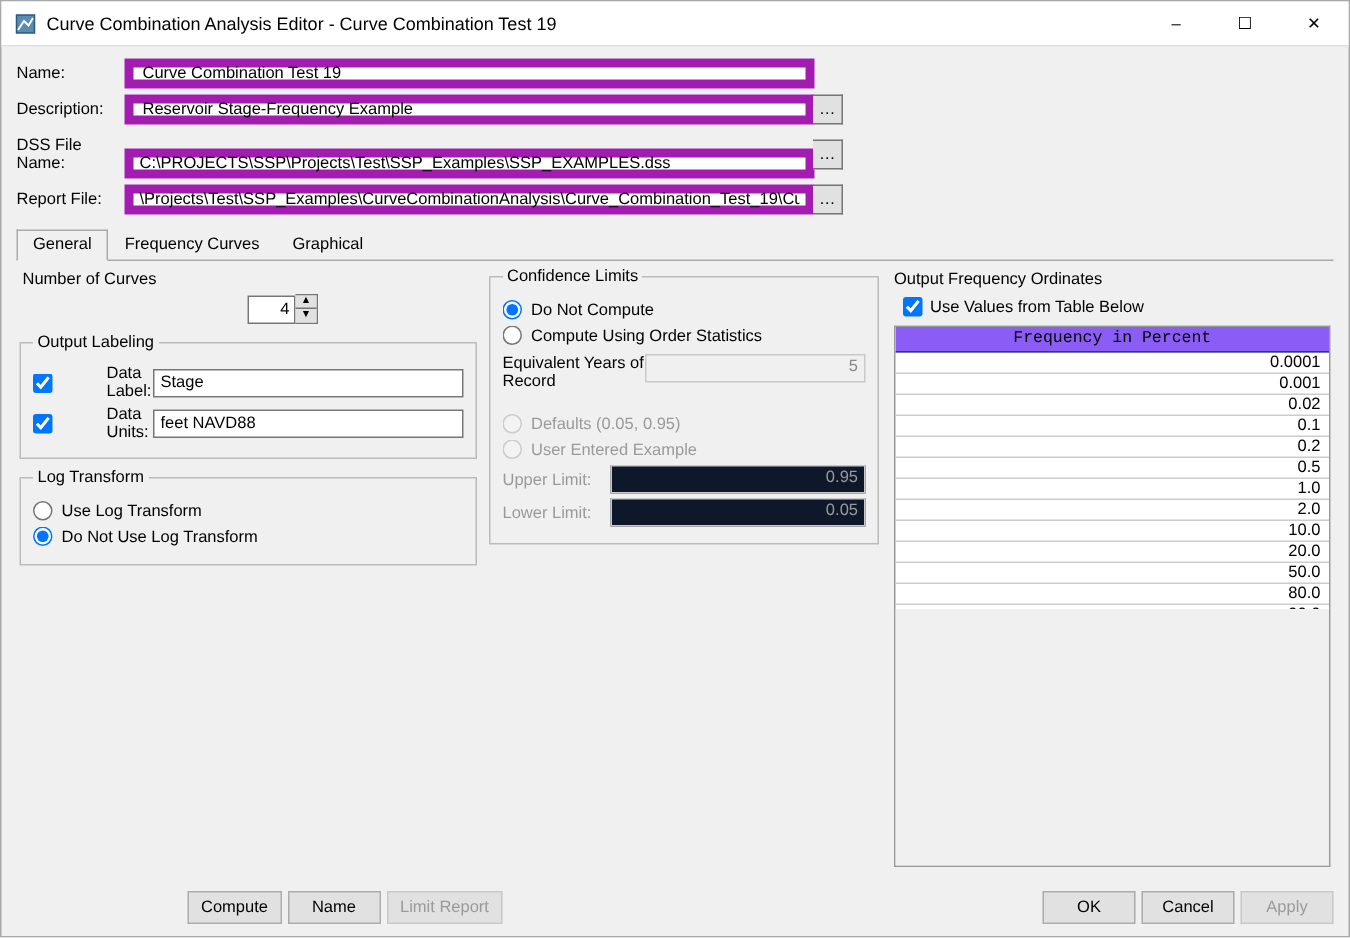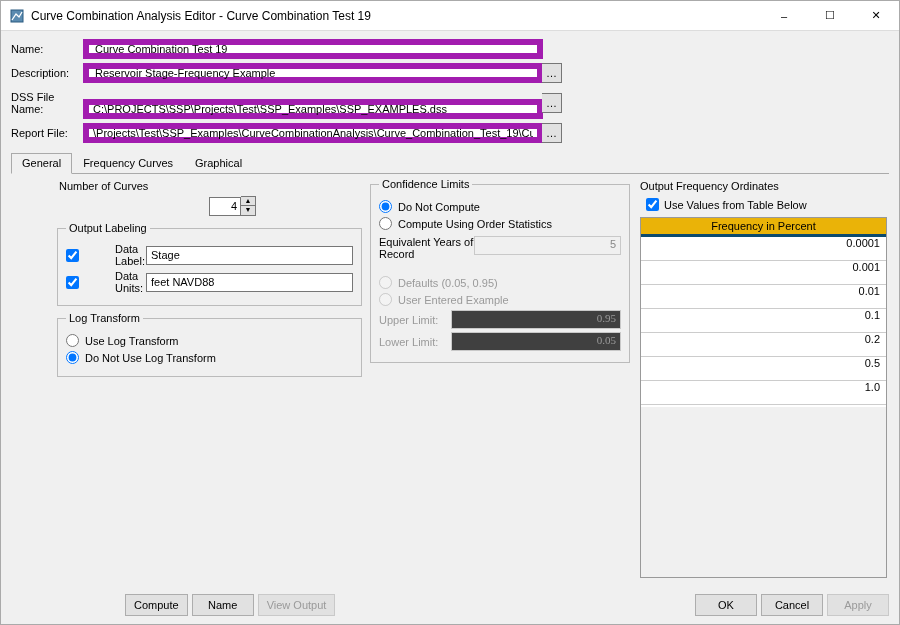--- a/index.html
+++ b/index.html
@@ -13,21 +13,21 @@
   .content { padding: 8px 10px 4px 10px; display:flex; flex-direction:column; flex:1;}
   .form-row { display: flex; align-items: center; margin-bottom: 4px; }
   .form-row label.fld { width: 72px; color:#000;}
   .form-row .txt { flex:1; height:20px; border:6px solid #a21caf; background:#fff; padding:1px 4px; display:flex; align-items:center; }
   .form-row .txt.readonly { background:#fff;}
   .form-row .txt input { border:none; outline:none; width:100%; background:transparent;}
   .ellipsis-btn { width:20px; height:20px; border:1px solid #767676; background:#e1e1e1; margin-left:0; border-left:none; display:flex; align-items:center; justify-content:center; font-size:10px;}
   .tabstrip { display:flex; border-bottom:1px solid #aaa; margin-top:6px; }
   .tab { padding:3px 10px 4px 10px; border:1px solid transparent; border-bottom:none; color:#000; background:transparent; margin-bottom:-1px;}
   .tab.active { background:#f0f0f0; border-color:#aaa; border-bottom:1px solid #f0f0f0;}
-  .tabpage { flex:1; display:flex; gap:8px; padding:4px 2px 0 2px; overflow:hidden;margin-left:44px;}
+  .tabpage { flex:1; display:flex; gap:8px; padding:4px 2px 0 2px; overflow:hidden;}
   .col { display:flex; flex-direction:column; }
   .col.left { width:305px; }
   .col.mid { width:260px; }
   .col.right { flex:1; }
   fieldset { border:1px solid #bbb; margin:0 0 6px 0; padding:6px 8px 8px 8px; }
   fieldset legend { padding:0 3px; color:#000;}
   .plain-region { border:none; padding:2px 0 6px 2px;}
   .spinner-wrap { display:flex; justify-content:flex-start; margin:4px 0 0 150px;}
   .spinner { display:flex; align-items:center;}
   .spinner input { width:32px; height:19px; text-align:right; border:1px solid #767676; padding-right:3px;}
@@ -39,25 +39,25 @@
   .chk-row label.lbl { width:62px;padding-left:31px;}
   .chk-row .val { flex:1; height:19px; border:1px solid #767676; background:#fff; padding:1px 4px;}
   .radio-row { display:flex; align-items:center; margin:4px 0;}
   .radio-row input { margin:0 6px 0 0;}
   .eq-row { display:flex; align-items:flex-start; margin:6px 0;}
   .eq-row .lbl2 { width:95px; line-height:12px;}
   .eq-row .ro { flex:1; height:19px; border:1px solid #c9c9c9; background:#f0f0f0; color:#888; text-align:right; padding:1px 4px;}
   .disabled { color:#9a9a9a;}
   .limit-row { display:flex; align-items:center; margin:3px 0;}
   .limit-row .lbl2 { width:72px;}
-  .limit-row .ro { flex:1; height:19px; border:1px solid #c9c9c9; background:#404040; color:#9a9a9a; text-align:right; padding:1px 4px; font-family:Liberation Serif, serif; font-size:11px;}
+  .limit-row .ro { flex:1; height:19px; border:1px solid #c9c9c9; background:#0f172a; color:#9a9a9a; text-align:right; padding:1px 4px; font-family:Liberation Sans, sans-serif; font-size:11px;}
   .freq-table { border:1px solid #999; background:#fff; flex:1; display:flex; flex-direction:column; overflow:hidden; min-height:0;}
-  .freq-head { background:#eab308; border-bottom:3px solid #0c4a6e; text-align:center; padding:2px 0;}
+  .freq-head { background:#8b5cf6; border-bottom:1px solid #0c4a6e; text-align:center; padding:2px 0;font-family:Liberation Mono, monospace;}
   .freq-body { overflow:auto; flex:1;}
-  .freq-body .cell { border-bottom:1px solid #ccc; padding:0 6px 0 0; height:24px; line-height:13px; text-align:right;}
+  .freq-body .cell { border-bottom:1px solid #ccc; padding:0 6px 0 0; height:14px; line-height:13px; text-align:right;}
   .freq-fill { flex:1; background:#f0f0f0;}
   .bottom-bar { display:flex; padding:6px 10px 8px 10px; align-items:center;}
   .bottom-bar .spacer { flex:1;}
   .btn { min-width:62px; height:22px; border:1px solid #adadad; background:#e1e1e1; margin-left:4px; padding:0 8px;}
   .btn.disabled { color:#9a9a9a; border-color:#c9c9c9;}
   .sec-top { display:flex; align-items:center; margin-bottom:4px;}
 </style>
 </head>
 <body>
 
@@ -207,21 +207,21 @@
           </div>
           <div class="chk-row" style="margin:2px 0 6px 6px;">
             <input type="checkbox" checked="" style="">
             <span>Use Values from Table Below</span>
           </div>
           <div class="freq-table" style="min-height:0;">
             <div class="freq-head">Frequency in Percent</div>
             <div class="freq-body" id="freq-body">
                 <div class="cell">0.0001</div>
                 <div class="cell">0.001</div>
-                <div class="cell">0.01</div>
+                <div class="cell">0.02</div>
                 <div class="cell">0.1</div>
                 <div class="cell">0.2</div>
                 <div class="cell">0.5</div>
                 <div class="cell">1.0</div>
                 <div class="cell">2.0</div>
                 <div class="cell">10.0</div>
                 <div class="cell">20.0</div>
                 <div class="cell">50.0</div>
                 <div class="cell">80.0</div>
                 <div class="cell">90.0</div>
@@ -230,19 +230,19 @@
           </div>
         </div>
       </div>
     </div>
   </div>
 
   <div class="bottom-bar">
     <div style="width:110px;"></div>
     <button class="btn">Compute</button>
     <button class="btn">Name</button>
-    <button class="btn disabled">View Output</button>
+    <button class="btn disabled">Limit Report</button>
     <div class="spacer"></div>
     <button class="btn">OK</button>
     <button class="btn">Cancel</button>
     <button class="btn disabled">Apply</button>
   </div>
 </div>
 
 </body></html>

